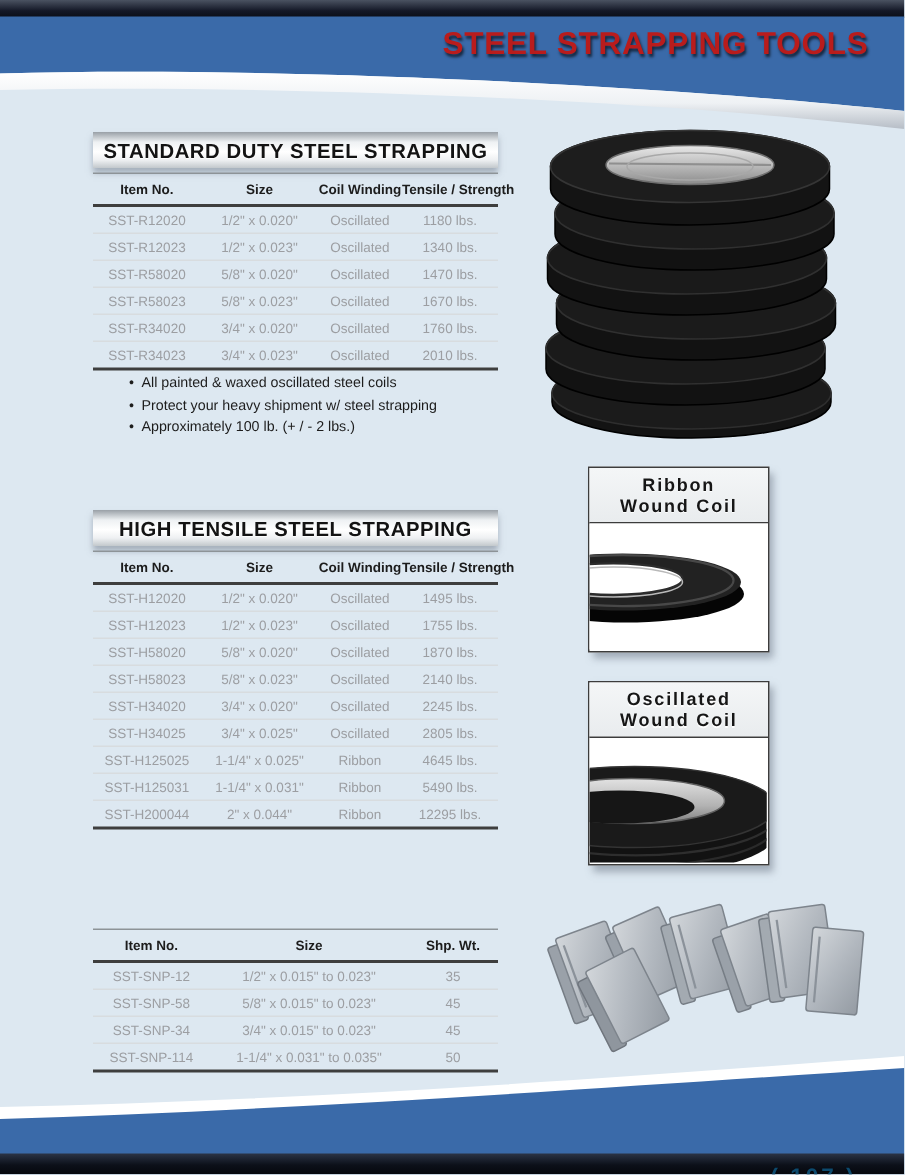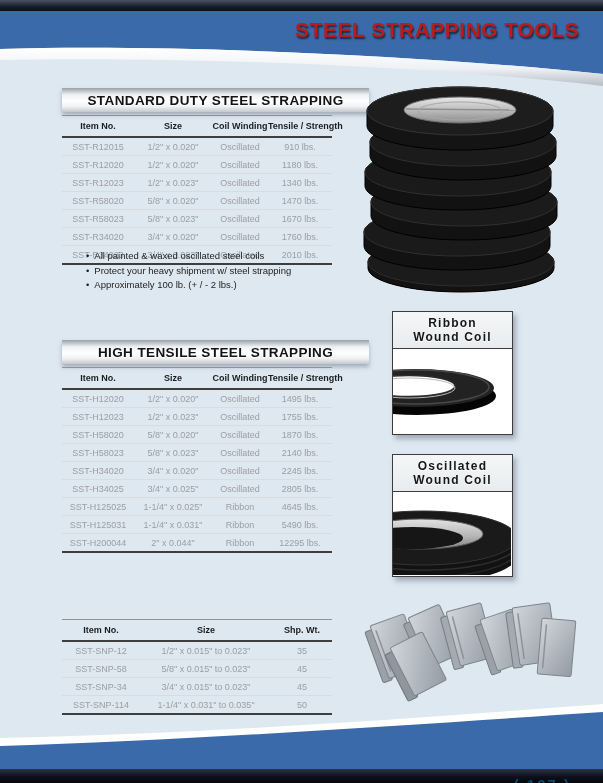--- a/index.html
+++ b/index.html
@@ -9,21 +9,21 @@
 
   
   .header-banner { position:absolute; top:0; left:0; }
   .header-title { position:absolute; top:18px; right:24px; font-size:21px; font-weight:bold;
     color:#b91c1c; letter-spacing:0.5px; text-shadow:1px 2px 2px rgba(0,0,0,0.65); }
   .footer-banner { position:absolute; top:700px; left:0; }
   .page-number { position:absolute; top:744px; right:32px; font-size:15px; font-weight:bold;
     color:#0c4a6e; letter-spacing:2px; text-shadow:0 1px 1px rgba(0,0,0,0.4);margin-top:32px; }
 
   
-  .band { position:absolute; left:62px; width:307px; height:24px;
+  .band { position:absolute; left:62px; width:270px; height:24px;
     background:linear-gradient(180deg,#99a0a7 0%,#eef1f3 28%,#ffffff 55%,#eef0f2 78%,#c2c8cc 100%);
     box-shadow:0 3px 4px rgba(110,120,135,0.5);
     display:flex; align-items:center; justify-content:center; }
   .band span { font-weight:bold; font-size:13.5px; color:#131313; letter-spacing:0.4px;
     text-shadow:0 1px 0 rgba(255,255,255,0.85); white-space:nowrap; }
   .band1 { top:88px; } .band2 { top:340px; } .band3 { top:590px; height:26px; }
 
   
   table { position:absolute; left:62px; width:270px; border-collapse:collapse; table-layout:fixed; }
   .t1 { top:115px; } .t2 { top:367px; } .t3 { top:619px; }
@@ -91,26 +91,20 @@
   <table class="spec-table t1">
       <thead>
         <tr>
           <th>Item No.</th>
           <th>Size</th>
           <th>Coil Winding</th>
           <th>Tensile / Strength</th>
         </tr>
       </thead>
       <tbody>
-        <tr>
-          <td>SST-R12015</td>
-          <td>1/2" x 0.020"</td>
-          <td>Oscillated</td>
-          <td>910 lbs.</td>
-        </tr>
         <tr>
           <td>SST-R12020</td>
           <td>1/2" x 0.020"</td>
           <td>Oscillated</td>
           <td>1180 lbs.</td>
         </tr>
         <tr>
           <td>SST-R12023</td>
           <td>1/2" x 0.023"</td>
           <td>Oscillated</td>

